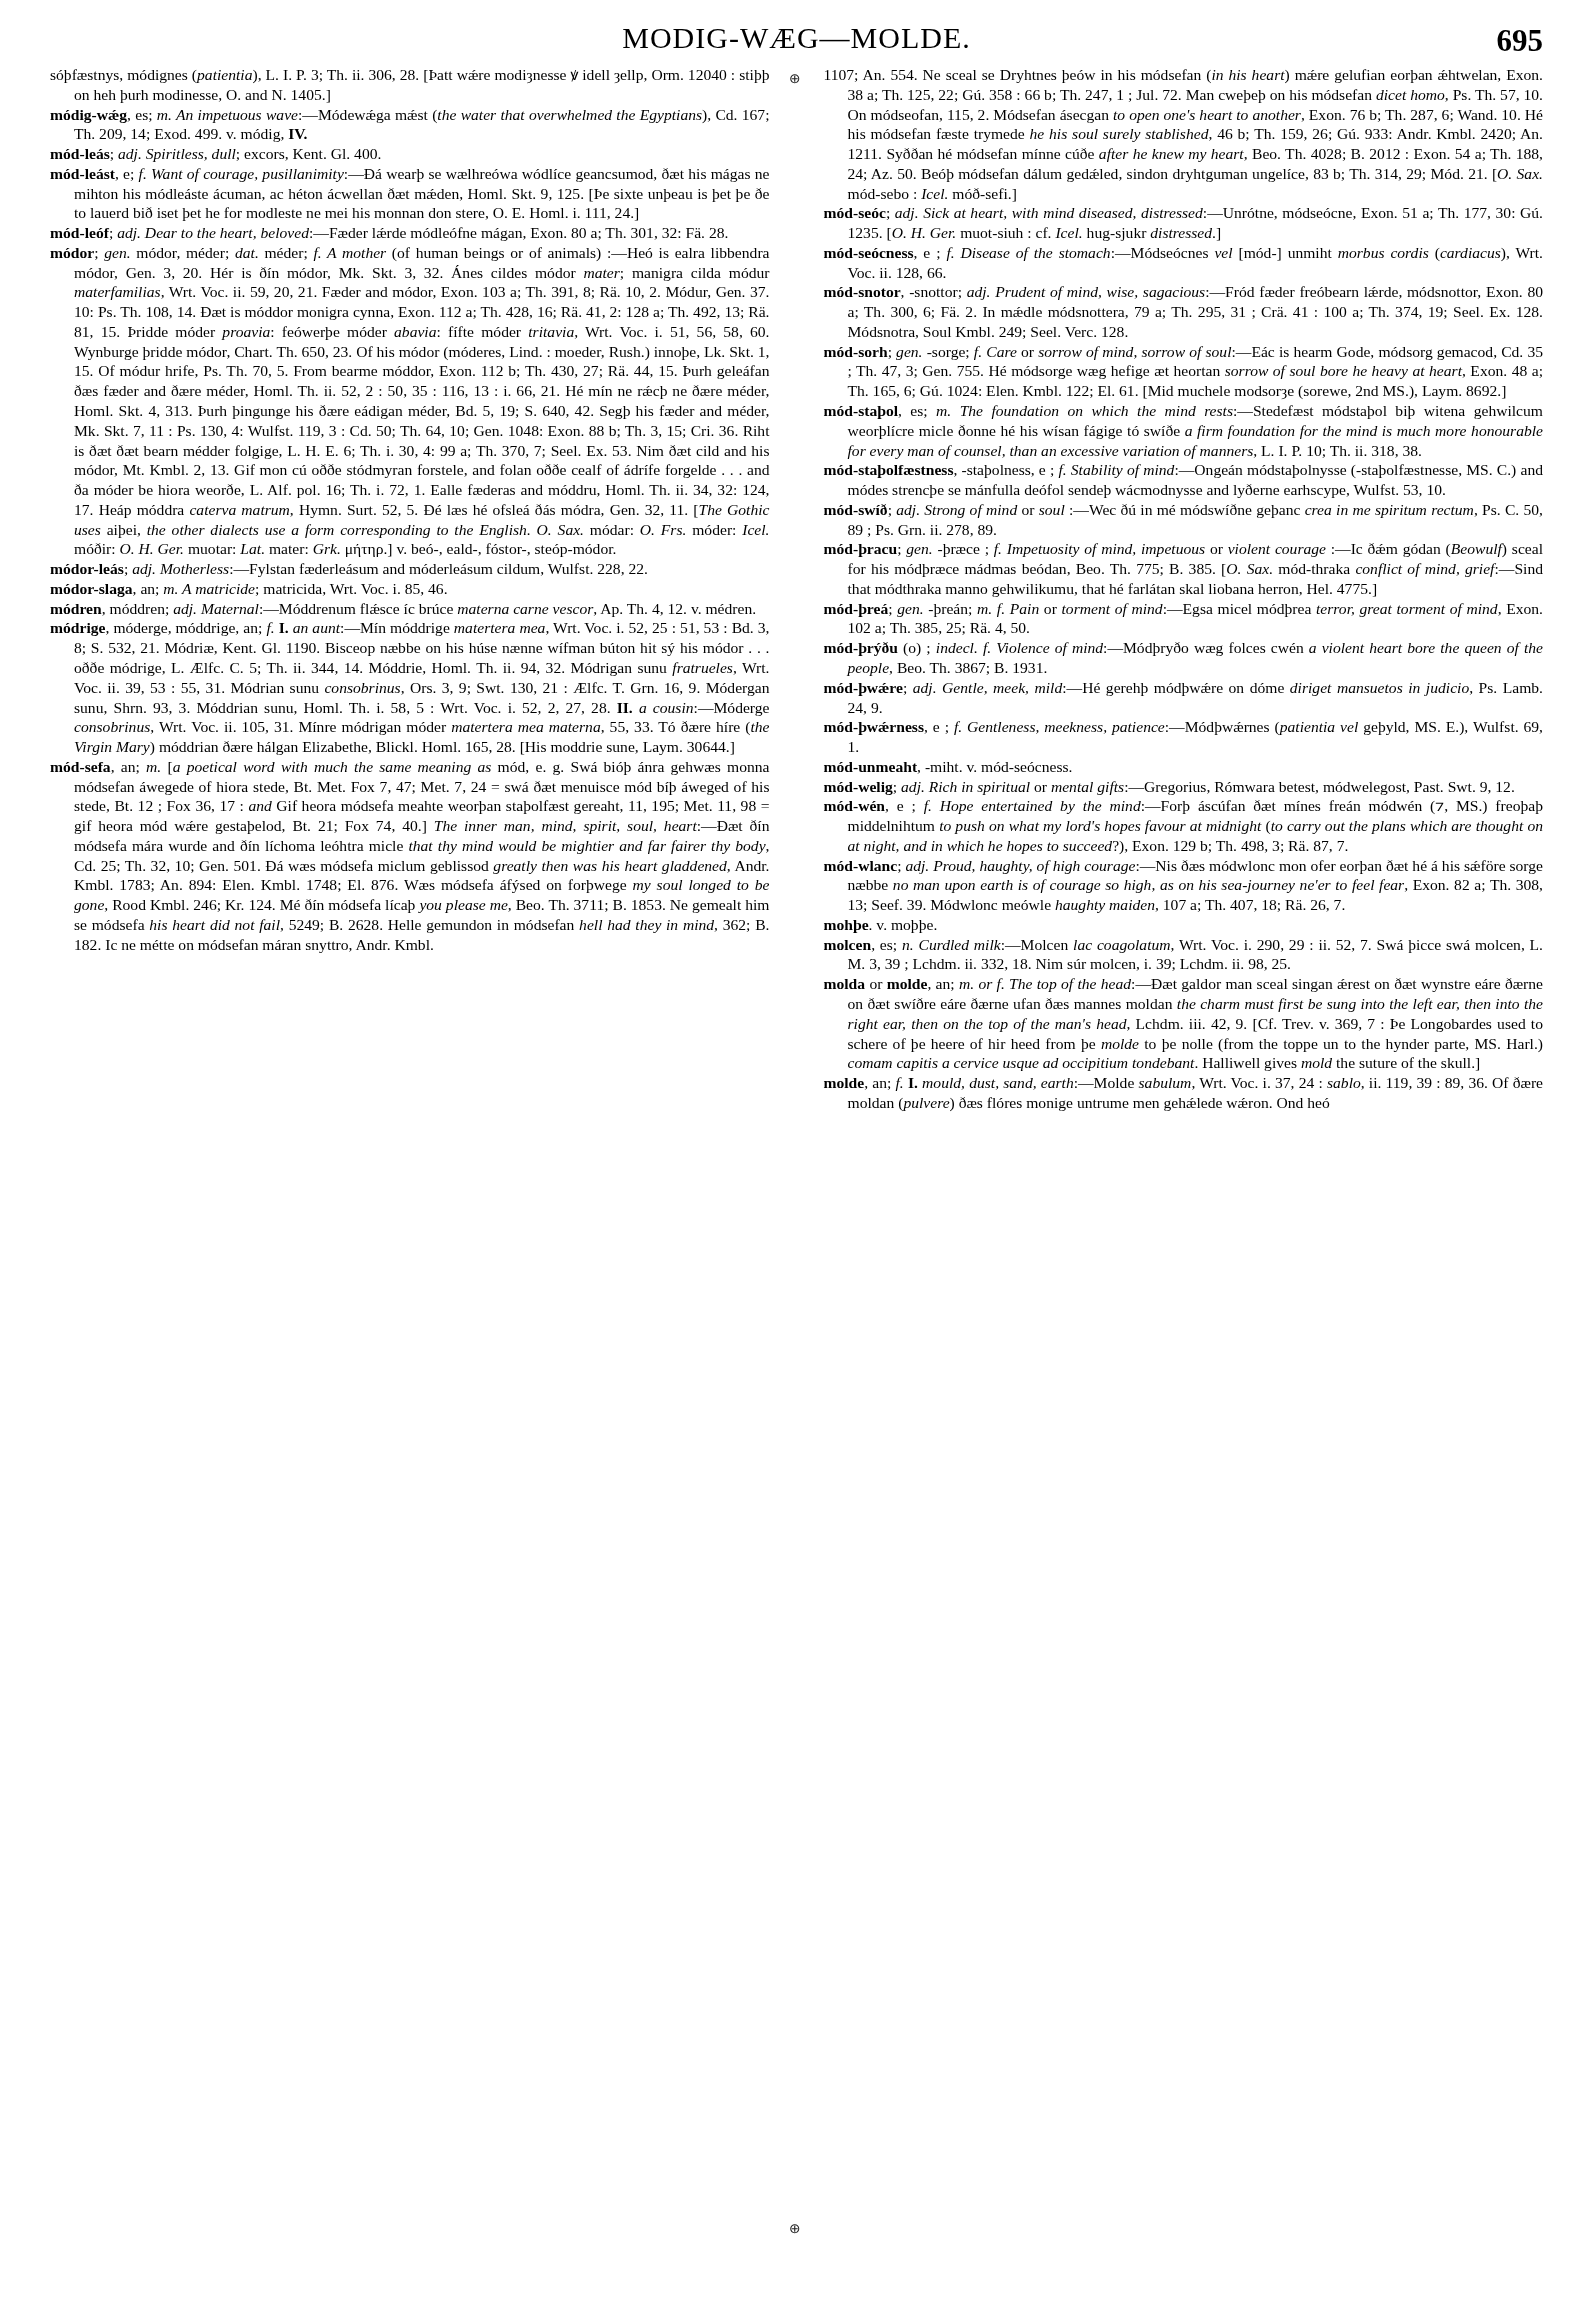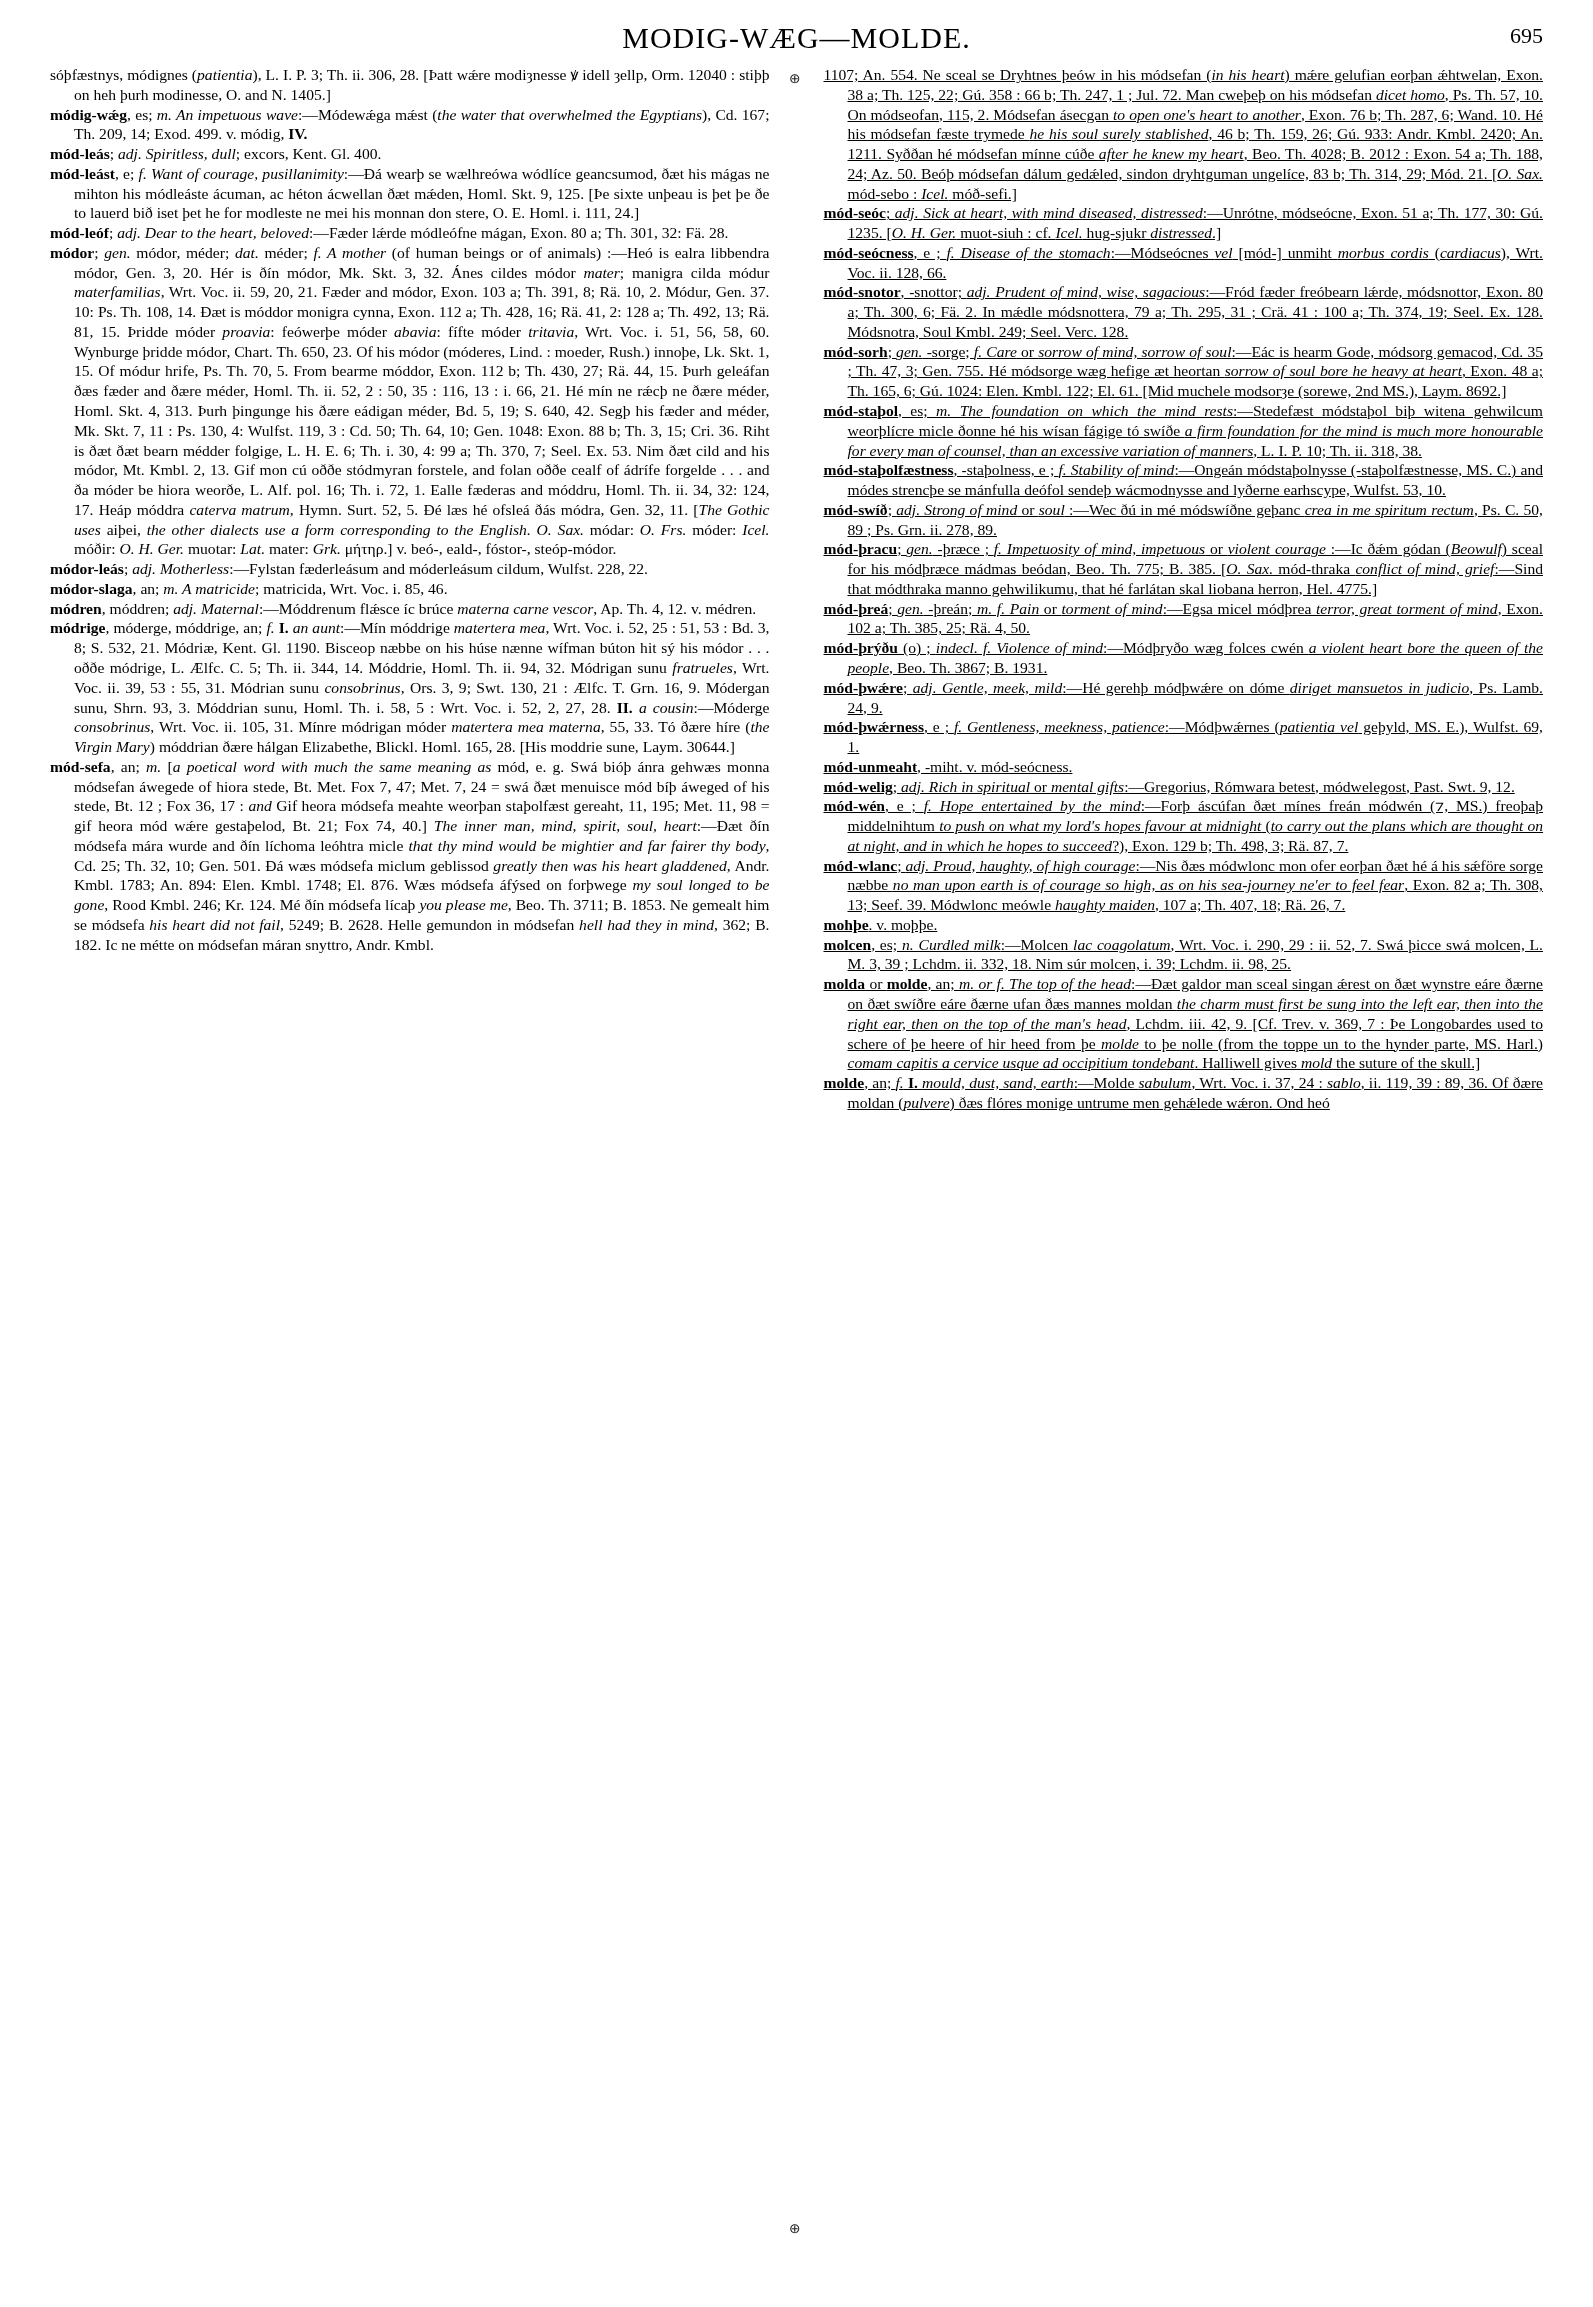--- a/index.html
+++ b/index.html
@@ -27,40 +27,40 @@
   .running-head .title {
     font-size: 30px;
     letter-spacing: 1px;
     font-family: "Liberation Serif", serif;
     margin-top: 26px;
   }
   .running-head .folio {
     position: absolute;
     right: 0;
     top: 1.6px;
-    font-size: 22px;
-    font-weight: normal;
+    font-size: 31px;
+    font-weight: bold;
   }
   .columns {
     display: flex;
     width: 100%;
     height: 2194px;
     gap: 12px;
     position: relative;
   }
   .col {
     width: 730px;
     font-size: 15.6px;
     line-height: 1.268;
     text-align: justify;
     text-justify: inter-word;
     hyphens: manual;
   }
   .col-left { padding-right: 18px; }
-  .col-right { padding-left: 24px; text-decoration: underline; }
+  .col-right { padding-left: 24px; }
   .gutter-marks {
     position: absolute;
     left: 739px;
     top: 0;
     width: 21px;
     height: 100%;
   }
   .gutter-marks span {
     position: absolute;
     font-size: 13.7px;

